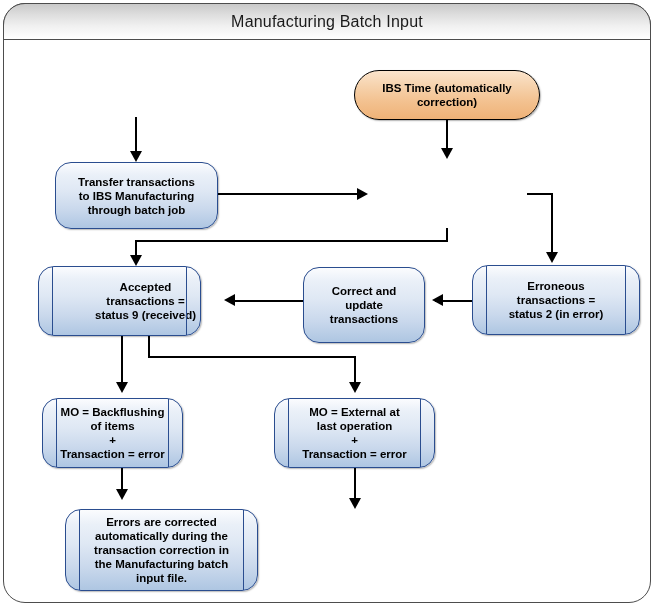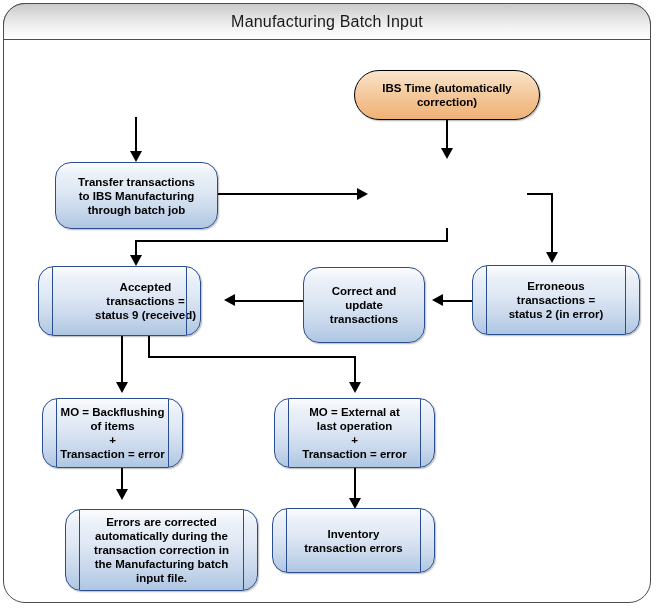--- a/index.html
+++ b/index.html
@@ -226,18 +226,14 @@
   </div>
 
   <div class="node proc bars" style="left:25px; top:509px; width:193px; height:82px;margin-left:40px;">
     <span class="label">Errors are corrected
 automatically during the
 transaction correction in
 the Manufacturing batch
 input file.</span>
   </div>
 
-  <div class="node proc bars" style="left:272px; top:508px; width:163px; height:65px;">
-    <span class="label">Inventory
-transaction errors</span>
-  </div>
 
 </div>
 
 </body></html>

